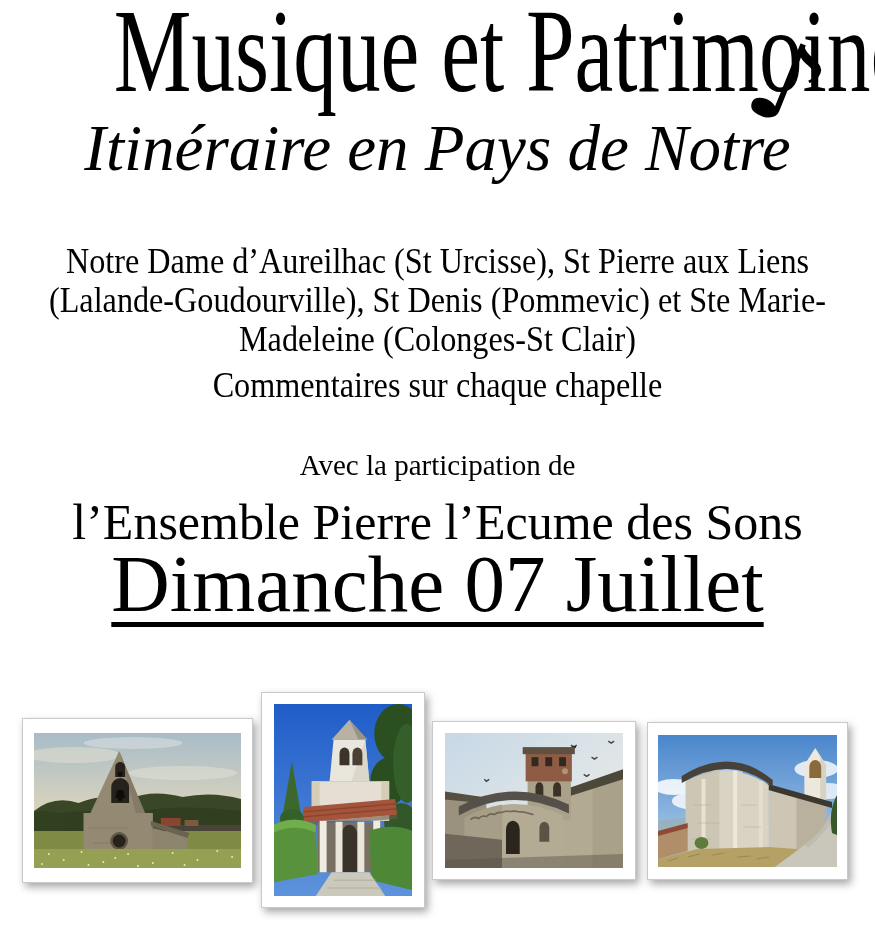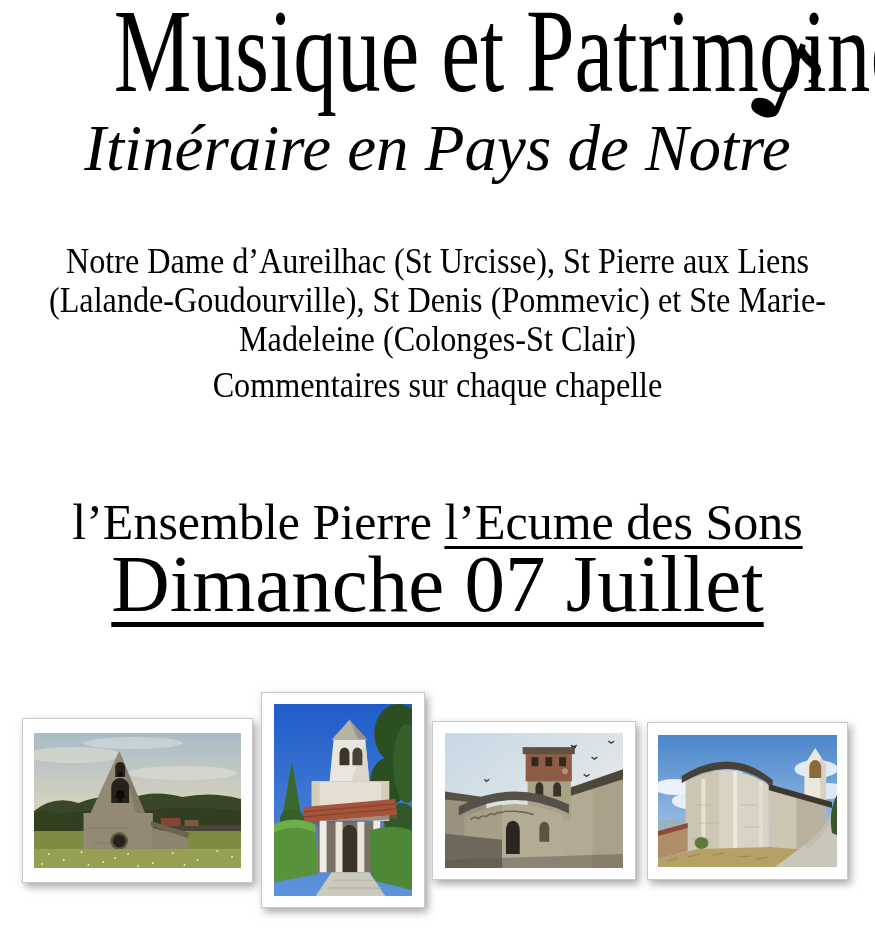--- a/index.html
+++ b/index.html
@@ -9,21 +9,21 @@
     overflow:hidden;
   }
   .line { position:absolute; left:0; width:100%; text-align:center; margin:0; font-weight:normal; white-space:nowrap; }
 
   .title      { top:-7px;  font-size:118px; line-height:1; transform:scaleX(0.74); }
   .subtitle   { top:116px; font-size:65px;  line-height:1; font-style:italic; }
   .venues     { top:242px; font-size:35px;  line-height:39px; transform:scaleX(0.92); }
   .commentary { top:366px; font-size:35px;  line-height:39px; transform:scaleX(0.92); }
   .participation { top:451px; font-size:29px; line-height:1; }
   .ensemble   { top:497px; font-size:50px;  line-height:1; }
-  .ensemble .uname { text-decoration:underline; text-decoration-thickness:3px; text-underline-offset:7px; }
+  .ensemble .uname { text-decoration-thickness:3px; text-underline-offset:7px; }
   .date       { top:544px; font-size:81px;  line-height:1;
                 text-decoration:underline; text-decoration-thickness:5px; text-underline-offset:11px; }
 
   .note {
     position:absolute; left:752px; top:28px; font-size:112px; line-height:1;
     font-family:"DejaVu Sans",sans-serif; transform:rotate(22deg); transform-origin:50% 50%;
   }
 
   .photo {
     position:absolute; box-sizing:border-box; background:#ffffff;
@@ -45,20 +45,21 @@
   <h2 class="line subtitle">Itinéraire en Pays de Notre</h2>
 
   <div class="line venues">
     <div>Notre Dame d’Aureilhac (St Urcisse), St Pierre aux Liens</div>
     <div>(Lalande-Goudourville), St Denis (Pommevic) et Ste Marie-</div>
     <div>Madeleine (Colonges-St Clair)</div>
   </div>
 
   <div class="line commentary">Commentaires sur chaque chapelle</div>
 
+  <div class="line participation">Avec la participation de</div>
 
   <div class="line ensemble">
     <span>l’Ensemble Pierre</span>
     <span class="uname">l’Ecume des Sons</span>
   </div>
 
   <div class="line date">Dimanche 07 Juillet</div>
 
   <figure class="photo p1" aria-label="stone chapel with double bell gable in a flowered meadow">
     <svg viewBox="0 0 209 135" preserveAspectRatio="none">

